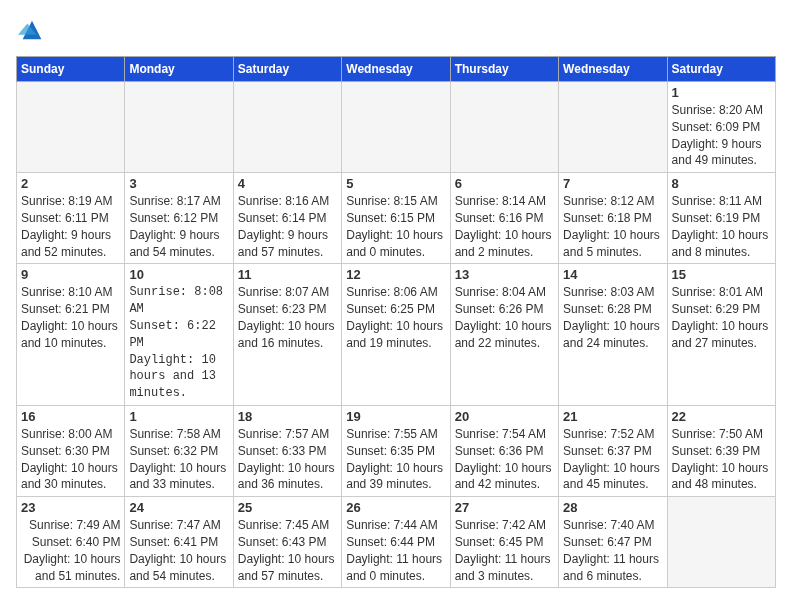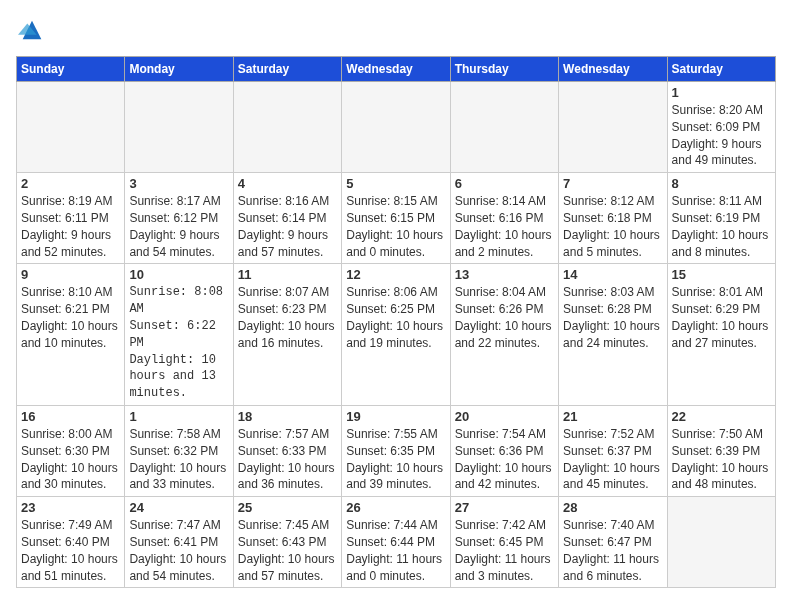--- a/index.html
+++ b/index.html
@@ -268,21 +268,21 @@
         <td>
           <span class="day-num">22</span>
           <div class="day-info" style="white-space: pre-line;">Sunrise: 7:50 AM
 Sunset: 6:39 PM
 Daylight: 10 hours and 48 minutes.</div>
         </td>
       </tr>
       <tr class="week-row">
         <td>
           <span class="day-num">23</span>
-          <div class="day-info" style="white-space: pre-line;">Sunrise: 7:49 AM
+          <div class="day-info" style="white-space: pre-line; text-align: right;">Sunrise: 7:49 AM
 Sunset: 6:40 PM
 Daylight: 10 hours and 51 minutes.</div>
         </td>
         <td>
           <span class="day-num">24</span>
           <div class="day-info" style="white-space: pre-line;">Sunrise: 7:47 AM
 Sunset: 6:41 PM
 Daylight: 10 hours and 54 minutes.</div>
         </td>
         <td>

